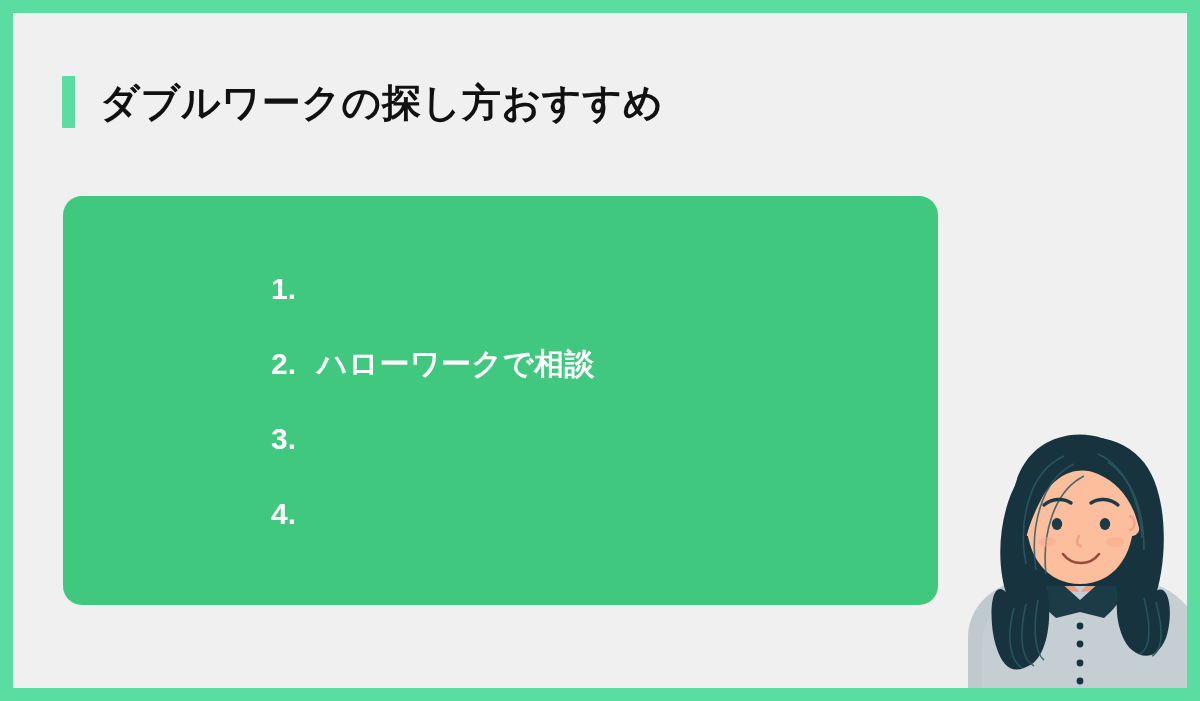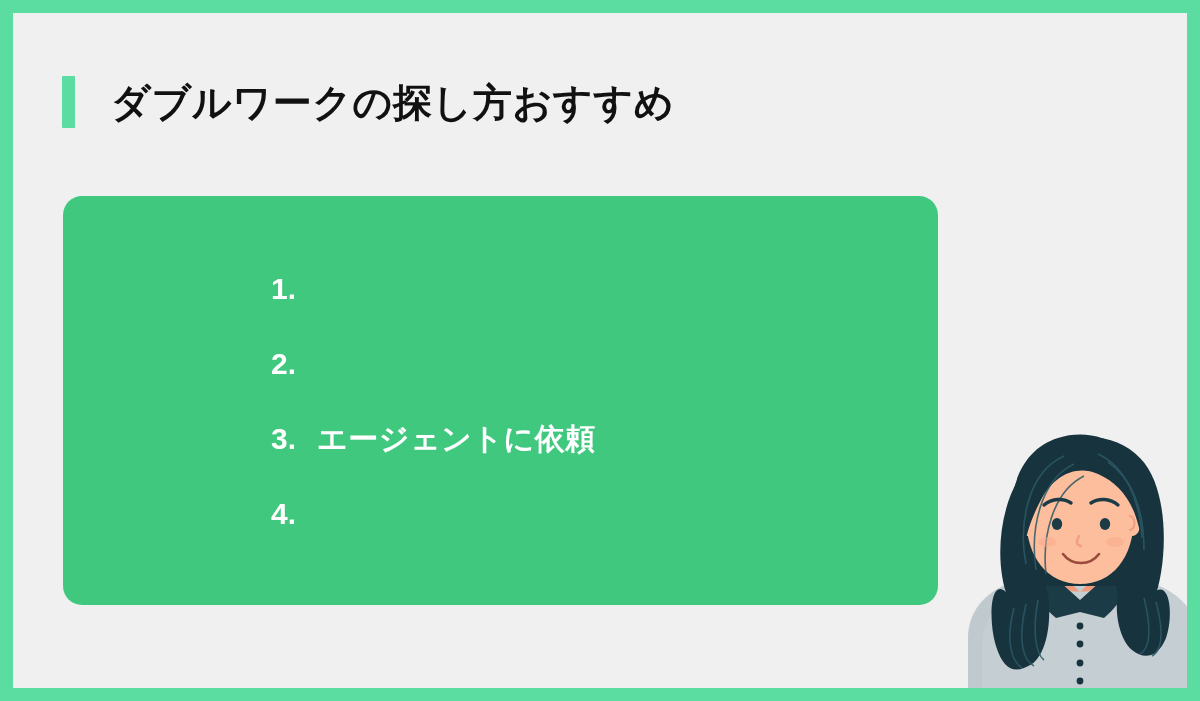--- a/index.html
+++ b/index.html
@@ -41,21 +41,21 @@
     align-items: center;
   }
   #title-accent-bar {
     width: 13px;
     height: 52px;
     background: #5BDCA0;
     border-radius: 1px;
     flex: none;
   }
   #page-title {
-    margin-left: 36px;
+    margin-left: 25px;
     font-size: 39px;
     font-weight: bold;
     color: #111111;
     letter-spacing: 0.5px;
     line-height: 1;
     white-space: nowrap;
   }
 
   
   #list-card {
@@ -123,24 +123,24 @@
       <div id="page-title">ダブルワークの探し方おすすめ</div>
     </div>
 
     <div id="list-card">
       <ul id="list">
         <li class="list-item">
           <span class="list-num">1.</span>
         </li>
         <li class="list-item">
           <span class="list-num">2.</span>
+          <span class="list-text">ハローワークで相談</span>
         </li>
         <li class="list-item">
           <span class="list-num">3.</span>
-          <span class="list-text">エージェントに依頼</span>
         </li>
         <li class="list-item">
           <span class="list-num">4.</span>
         </li>
       </ul>
     </div>
 
     <div id="illustration">
       <svg width="265" height="326" viewBox="0 0 265 326" xmlns="http://www.w3.org/2000/svg">
         <defs>

